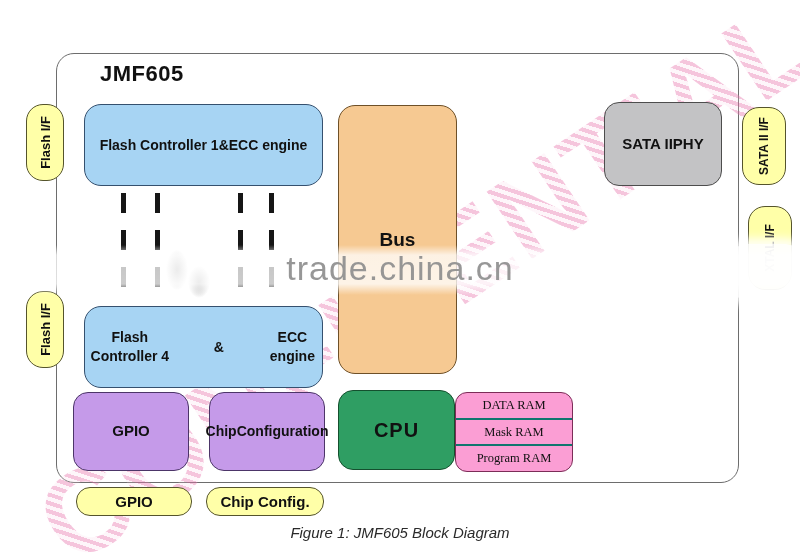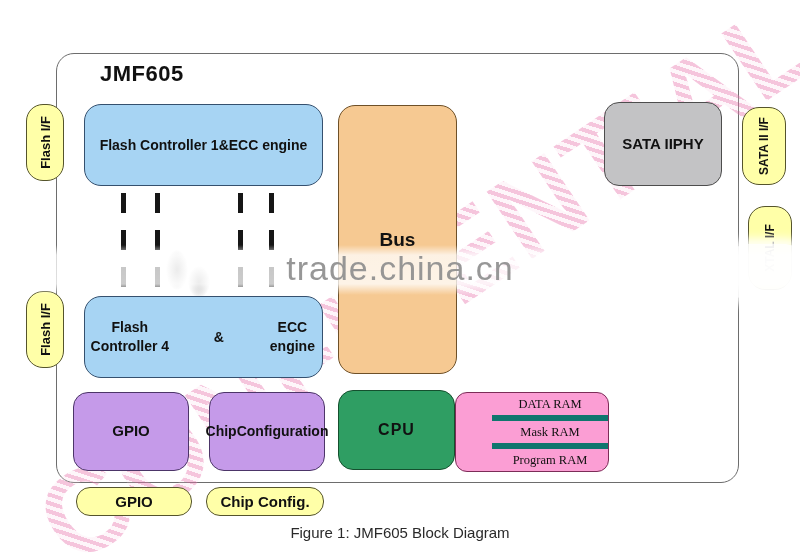--- a/index.html
+++ b/index.html
@@ -47,36 +47,36 @@
     position:absolute;z-index:3;border:1.5px solid #3d3d4d;border-radius:15px;
     display:flex;flex-direction:row;align-items:center;justify-content:center;
     text-align:center;font-weight:bold;font-size:14px;line-height:1.35;
   }
   .blue{background:var(--flash-controller-fill,#a7d4f3);border-color:#35506e;}
   .orange{background:var(--bus-fill,#f6c992);border-color:#6e5028;}
   .gray{background:var(--sata-phy-fill,#c3c3c5);border-color:#4d4d4d;}
   .purple{background:var(--gpio-fill,#c59ae9);border-color:#4c3568;}
   .green{background:var(--cpu-fill,#2f9e63);border-color:#14502e;}
   .fc{left:84px;width:237px;height:80px;border-radius:17px;}
-  .fc1{top:104px;}  .fc4{top:296px;gap:39px;}
+  .fc1{top:104px;}  .fc4{top:306px;gap:39px;}
   .bus{left:338px;top:105px;width:117px;height:267px;font-size:19px;border-radius:17px;}
   .satac{left:472px;top:103px;width:115px;height:80px;font-size:15px;}
   .phy{left:604px;top:102px;width:116px;height:82px;font-size:15px;}
   .gpiob{left:73px;top:392px;width:114px;height:77px;font-size:15px;}
   .chipb{left:209px;top:392px;width:114px;height:77px;font-size:14px;}
-  .cpub{left:338px;top:390px;width:115px;height:78px;font-size:16px;letter-spacing:1px;}
+  .cpub{left:338px;top:390px;width:115px;height:78px;font-size:20px;letter-spacing:1px;}
   
   .ram{
     position:absolute;left:455px;top:392px;width:116px;height:78px;z-index:3;
     background:var(--ram-fill,#fb9ed4);border:1.2px solid #7c2d58;border-radius:12px;
     display:flex;flex-direction:column;overflow:hidden;
-    font-family:"Liberation Serif",serif;font-size:12.5px;text-align:center;padding-left:36px;
+    font-family:"Liberation Serif",serif;font-size:12.5px;text-align:center;
   }
   .ram-row{flex:1 1 auto;display:flex;align-items:center;justify-content:center;}
-  .ram-row + .ram-row{border-top:6px solid #0f766e;}
+  .ram-row + .ram-row{border-top:2px solid #0f766e;}
   
   .pill{
     position:absolute;z-index:3;background:var(--interface-pill-fill,#ffffa8);
     border:1.5px solid #55542c;display:flex;align-items:center;justify-content:center;
     font-weight:bold;font-size:13px;
   }
   .vpill{border-radius:17px;}
   .vpill span{transform:rotate(-90deg);white-space:nowrap;}
   .pill-flash-top{left:26px;top:104px;width:36px;height:75px;}
   .pill-flash-bot{left:26px;top:291px;width:36px;height:75px;}
@@ -91,21 +91,21 @@
     background:repeating-linear-gradient(180deg,#161616 0 20px,transparent 20px 37px);
   }
   .d1{left:121px;} .d2{left:155px;} .d3{left:238px;} .d4{left:269px;}
   .smudge{position:absolute;border-radius:50%;z-index:3;pointer-events:none;
     background:radial-gradient(closest-side,rgba(105,105,105,.55),rgba(140,140,140,0));}
   .sm1{left:166px;top:250px;width:22px;height:40px;}
   .sm2{left:188px;top:266px;width:22px;height:32px;}
   
   .caption{
     position:absolute;left:0;top:524px;width:800px;text-align:center;
-    font-size:15px;color:#2a2a2a;z-index:3;
+    font-size:15px;font-style:italic;color:#2a2a2a;z-index:3;
   }
 </style>
 </head>
 <body>
 
 <div class="stage">
 
   <div class="mainbox"></div>
 
   <div class="wm-confidential">CONFIDENTIAL</div>

